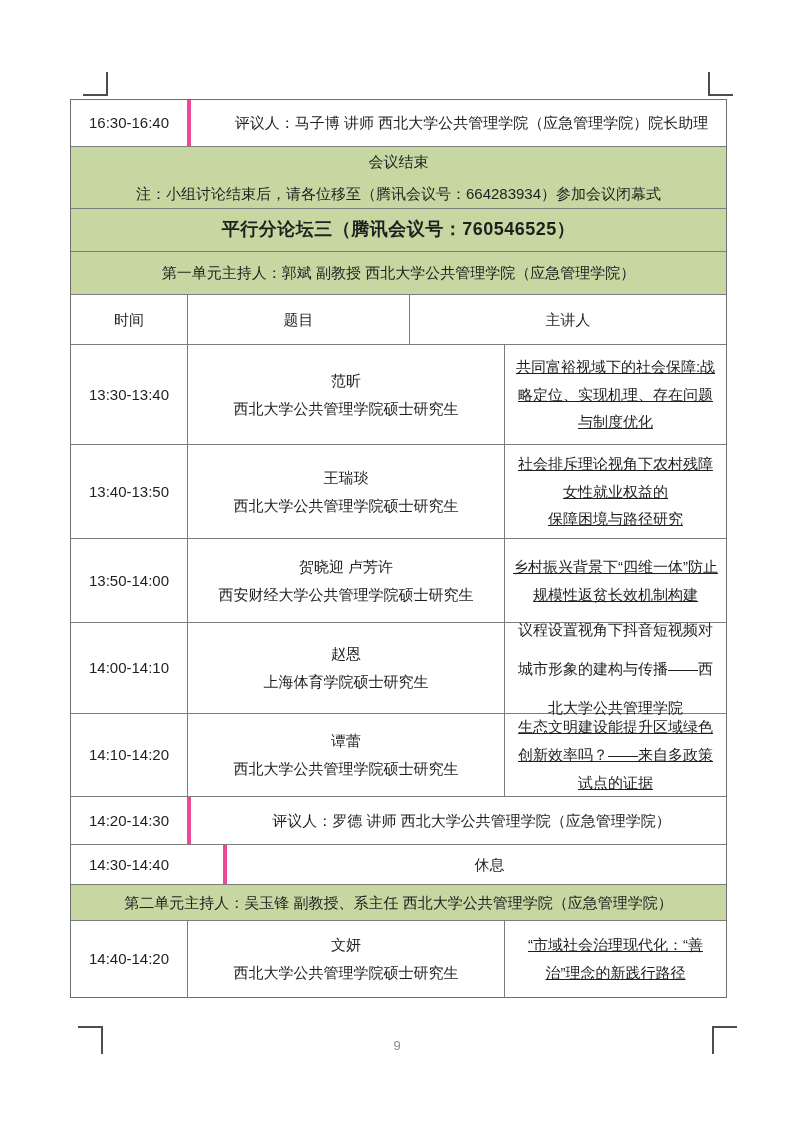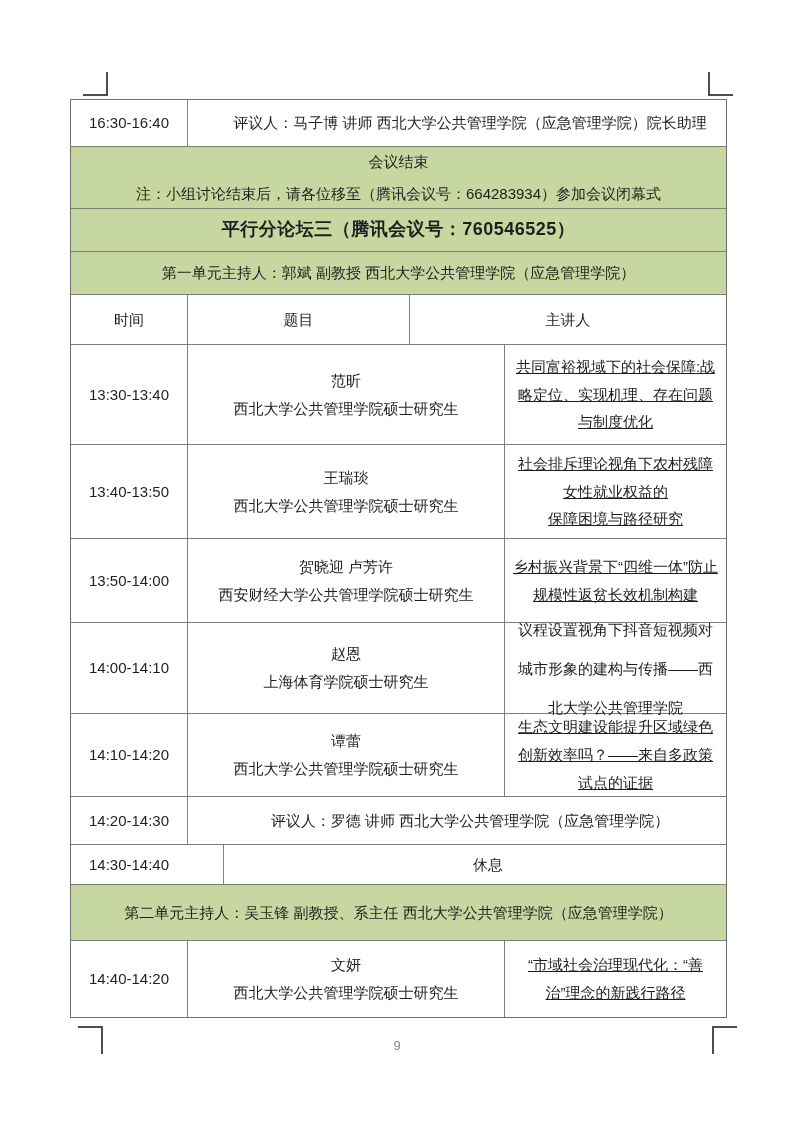--- a/index.html
+++ b/index.html
@@ -23,38 +23,38 @@
     border:1px solid #6f6f6f;box-sizing:border-box;
     font-size:15px;font-weight:500;line-height:1.85;
   }
   .row{display:flex;box-sizing:border-box;border-top:1px solid #7d7d7d;align-items:stretch;}
   .row:first-child{border-top:none;}
   .cell{display:flex;flex-direction:column;justify-content:center;align-items:center;
         text-align:center;box-sizing:border-box;padding:2px 6px;}
   .c-time{width:116px;flex:0 0 116px;}
   .c-speaker{width:317px;flex:0 0 317px;border-left:1px solid #7d7d7d;}
   .c-title{flex:1 1 auto;border-left:1px solid #7d7d7d;}
-  .c-merged{flex:1 1 auto;border-left:1px solid #ec4899;padding-left:32px;}
+  .c-merged{flex:1 1 auto;border-left:4px solid #ec4899;padding-left:32px;}
   .c-full{flex:1 1 auto;}
   .green{background:#c6d7a2;}
   .multiline{white-space:pre-line;}
 
   .h-rowA{height:46px;}
   .h-greenB{height:62px;}
   .h-greenC{height:43px;align-items:center;}
   .h-greenD{height:43px;}
   .h-headerE{height:50px;}
   .h-r1{height:100px;}
   .h-r2{height:94px;}
   .h-r3{height:84px;}
   .h-r4{height:91px;}
   .h-r5{height:83px;}
   .h-r6{height:48px;}
   .h-r7{height:40px;gap:36px;}
-  .h-greenF{height:56px;}
+  .h-greenF{height:36px;}
   .h-r8{height:77px;}
 
   .forum-title{font-size:18px;font-weight:700;letter-spacing:0.5px;}
   .closing-block{line-height:1.0;}
   .closing-title{margin-bottom:17px;}
   .closing-note{margin-top:0;}
   .loose{line-height:2.6;}
   .title-tight{line-height:1.85;text-decoration:underline;}
 
   .page-number{

